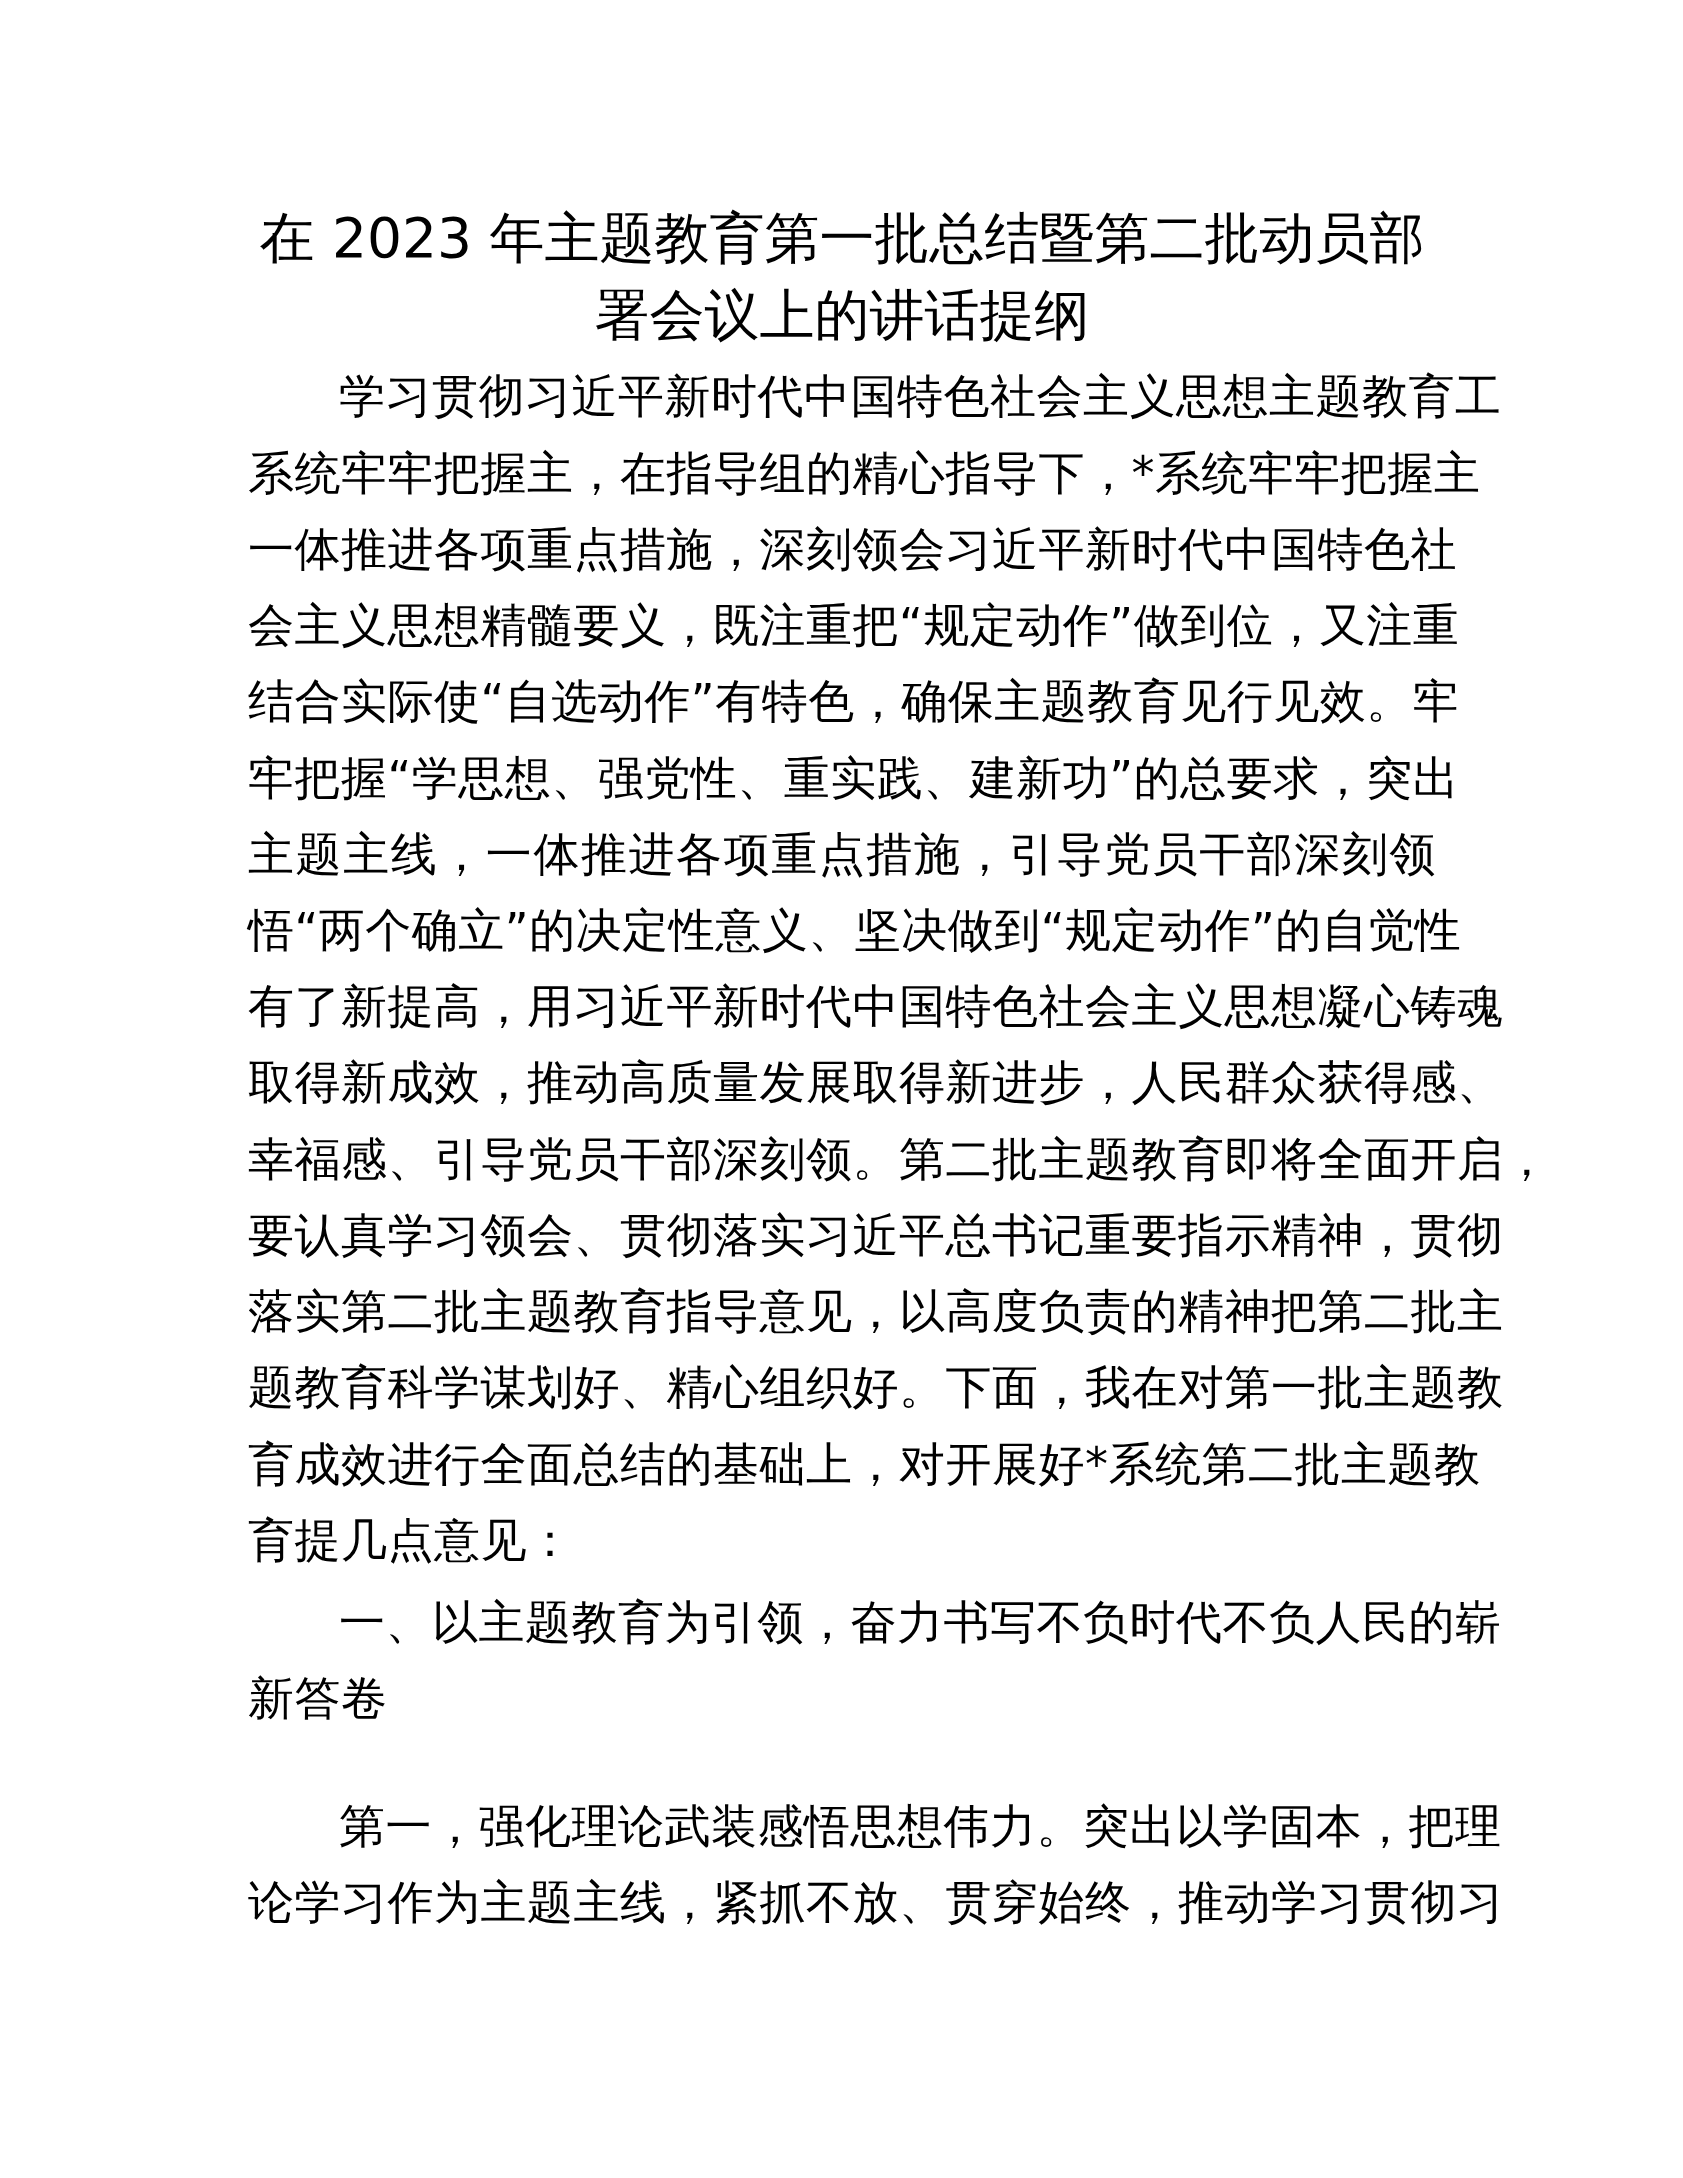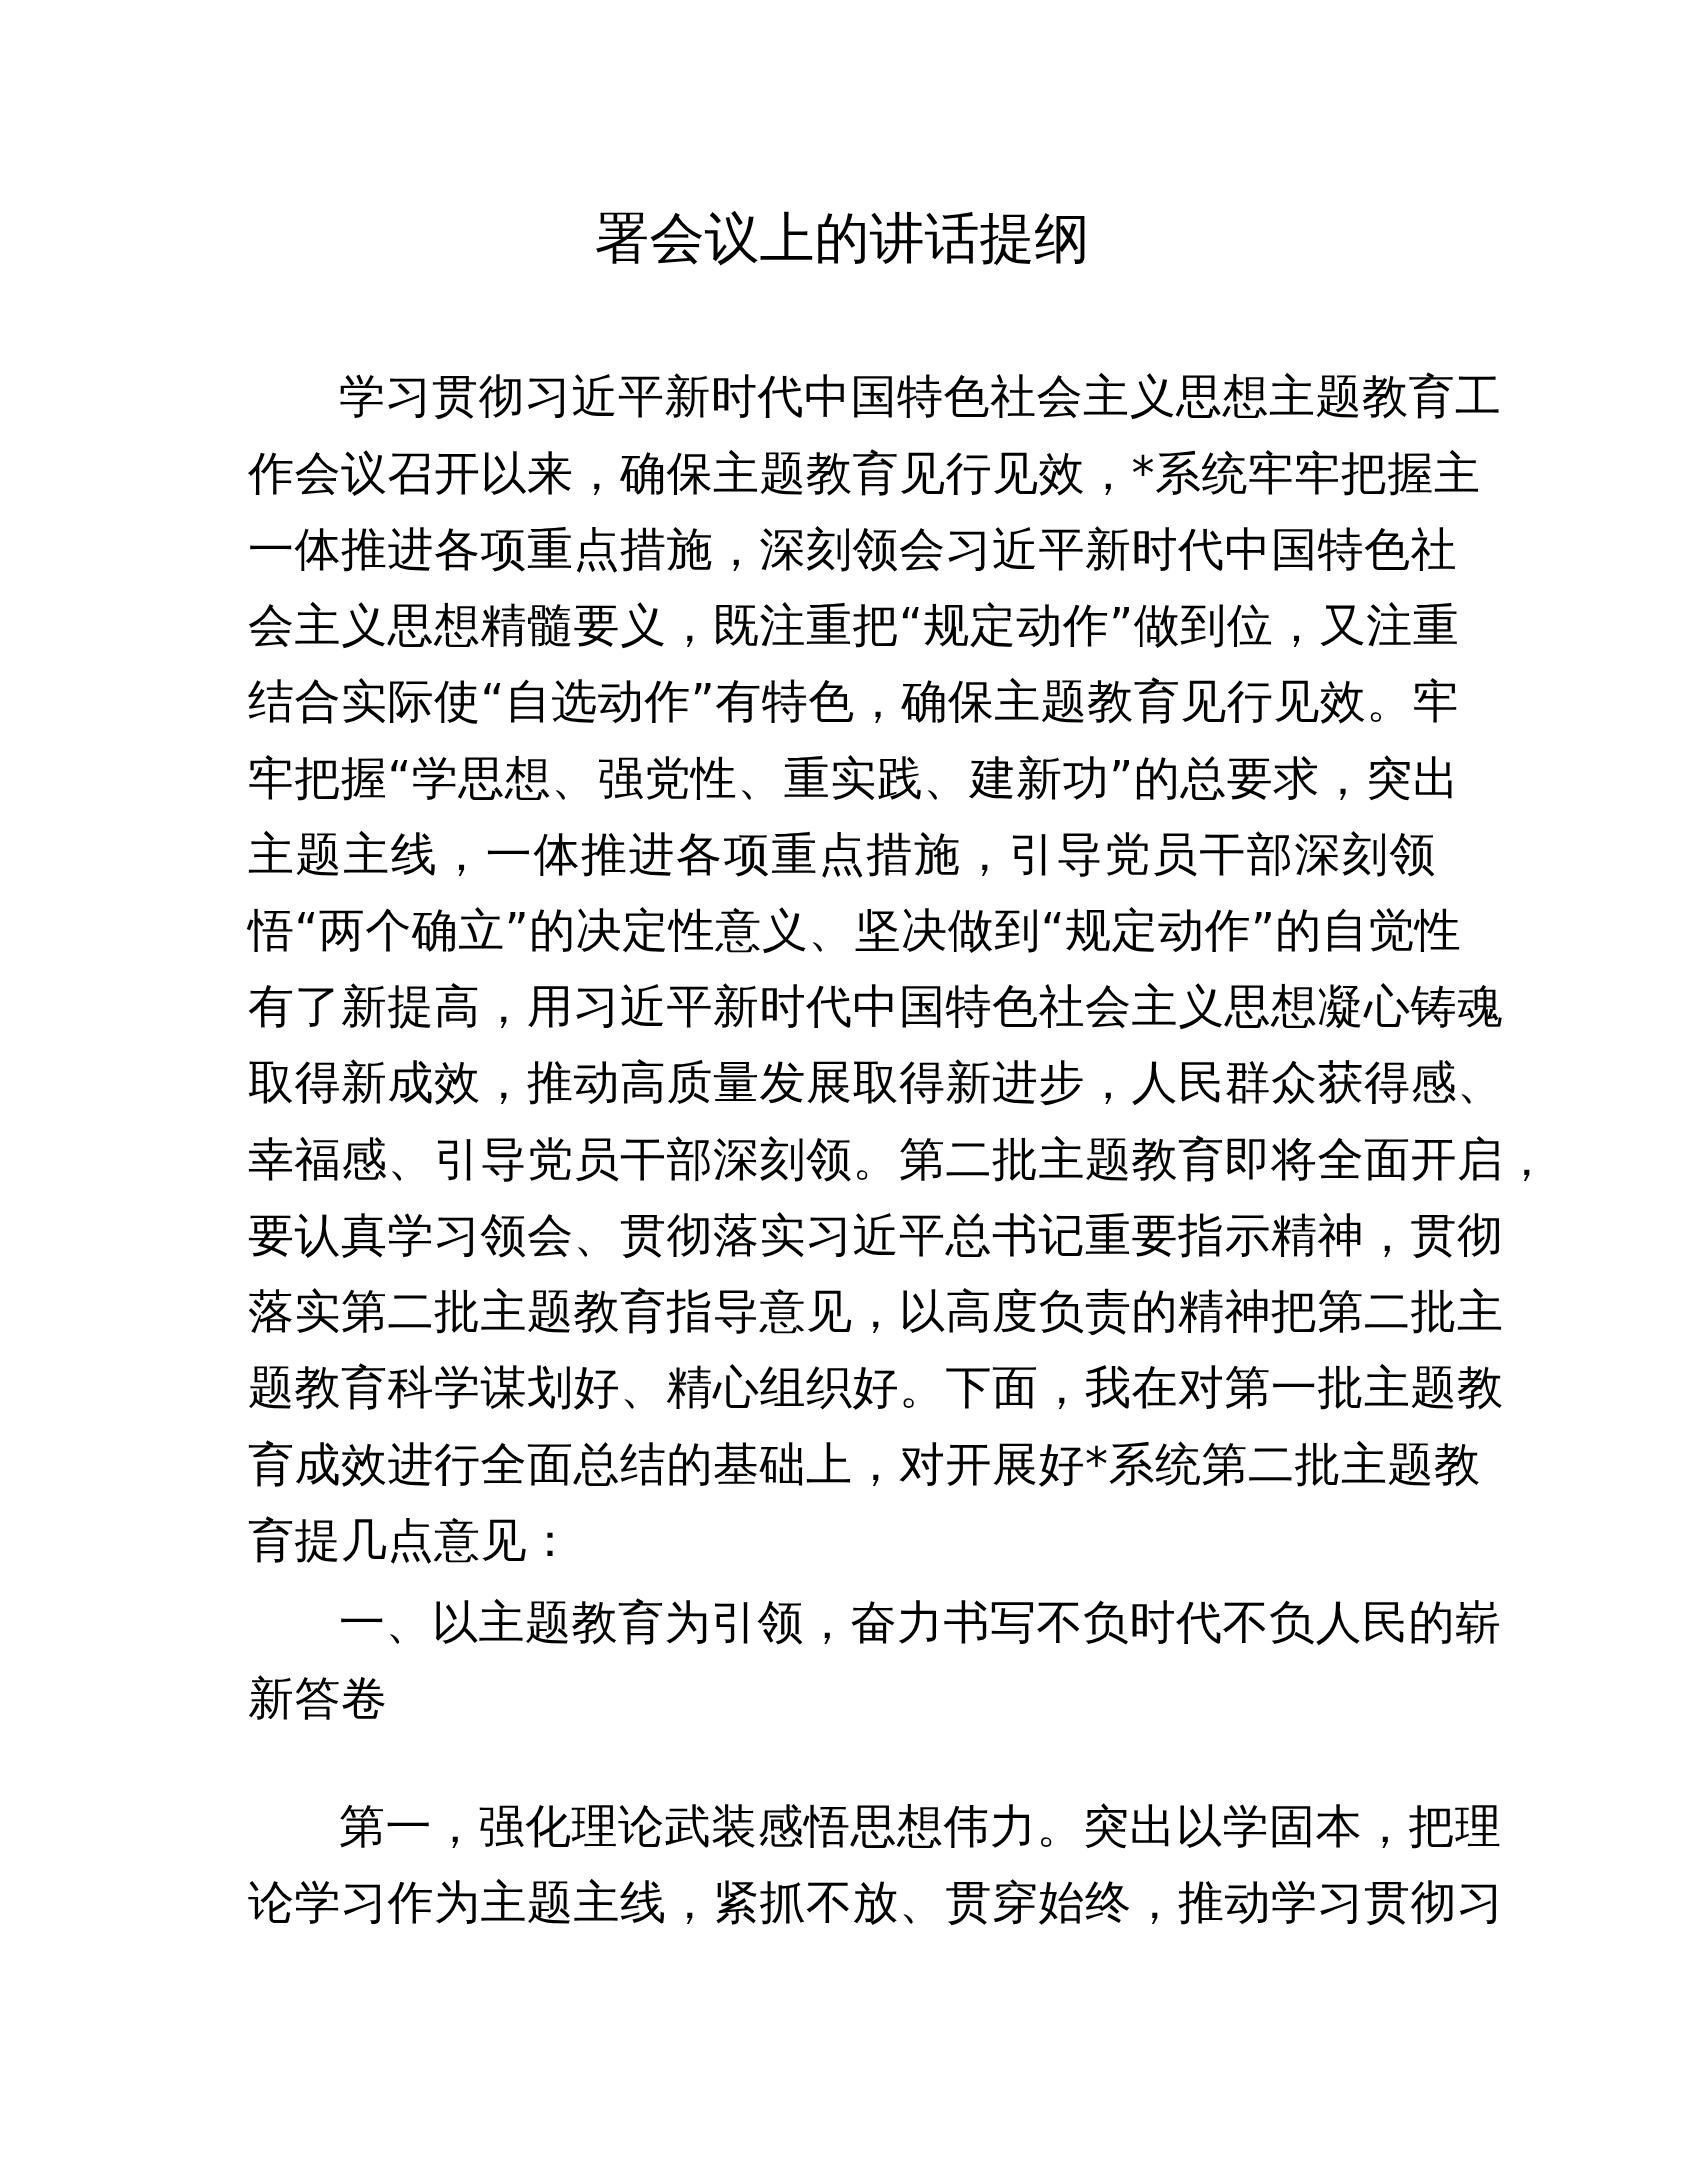--- a/index.html
+++ b/index.html
@@ -12,26 +12,27 @@
     .line { position: absolute; left: 0; width: 1188px; font-size: 46px; line-height: 76px;
             white-space: nowrap; letter-spacing: 0.5px; text-align: justify; text-align-last: justify; }
     .line.last { text-align-last: left; }
     .indent { padding-left: 91px; box-sizing: border-box; }
   </style>
 </head>
 <body>
 
 <div class="page">
   <div class="title">
+    <div>在 2023 年主题教育第一批总结暨第二批动员部</div>
     <div>署会议上的讲话提纲</div>
   </div>
 
   <div>
     <div class="line indent" style="top:358px">学习贯彻习近平新时代中国特色社会主义思想主题教育工</div>
-    <div class="line" style="top:435px">作会议召开以来，确保主题教育见行见效，*系统牢牢把握主</div>
+    <div class="line" style="top:435px">系统牢牢把握主，在指导组的精心指导下，*系统牢牢把握主</div>
     <div class="line" style="top:511px">一体推进各项重点措施，深刻领会习近平新时代中国特色社</div>
     <div class="line" style="top:587px">会主义思想精髓要义，既注重把“规定动作”做到位，又注重</div>
     <div class="line" style="top:663px">结合实际使“自选动作”有特色，确保主题教育见行见效。牢</div>
     <div class="line" style="top:740px">牢把握“学思想、强党性、重实践、建新功”的总要求，突出</div>
     <div class="line" style="top:816px">主题主线，一体推进各项重点措施，引导党员干部深刻领</div>
     <div class="line" style="top:892px">悟“两个确立”的决定性意义、坚决做到“规定动作”的自觉性</div>
     <div class="line" style="top:968px">有了新提高，用习近平新时代中国特色社会主义思想凝心铸魂</div>
     <div class="line" style="top:1044px">取得新成效，推动高质量发展取得新进步，人民群众获得感、</div>
     <div class="line" style="top:1121px">幸福感、引导党员干部深刻领。第二批主题教育即将全面开启，</div>
     <div class="line" style="top:1197px">要认真学习领会、贯彻落实习近平总书记重要指示精神，贯彻</div>

